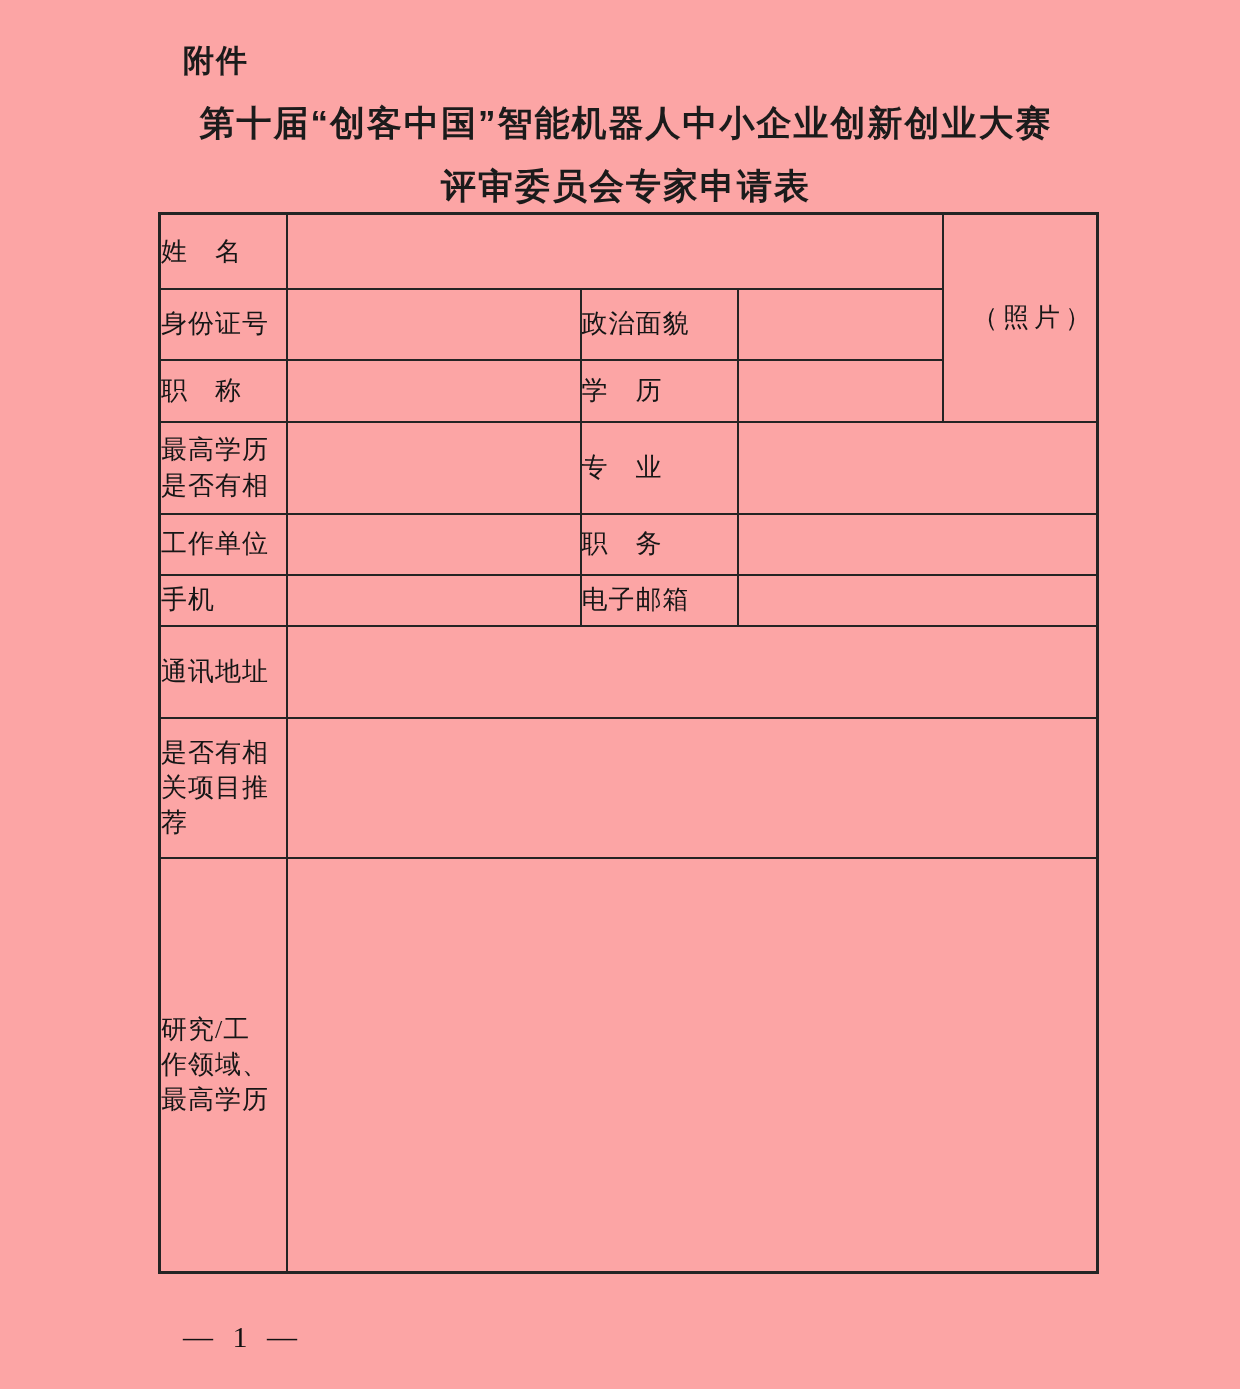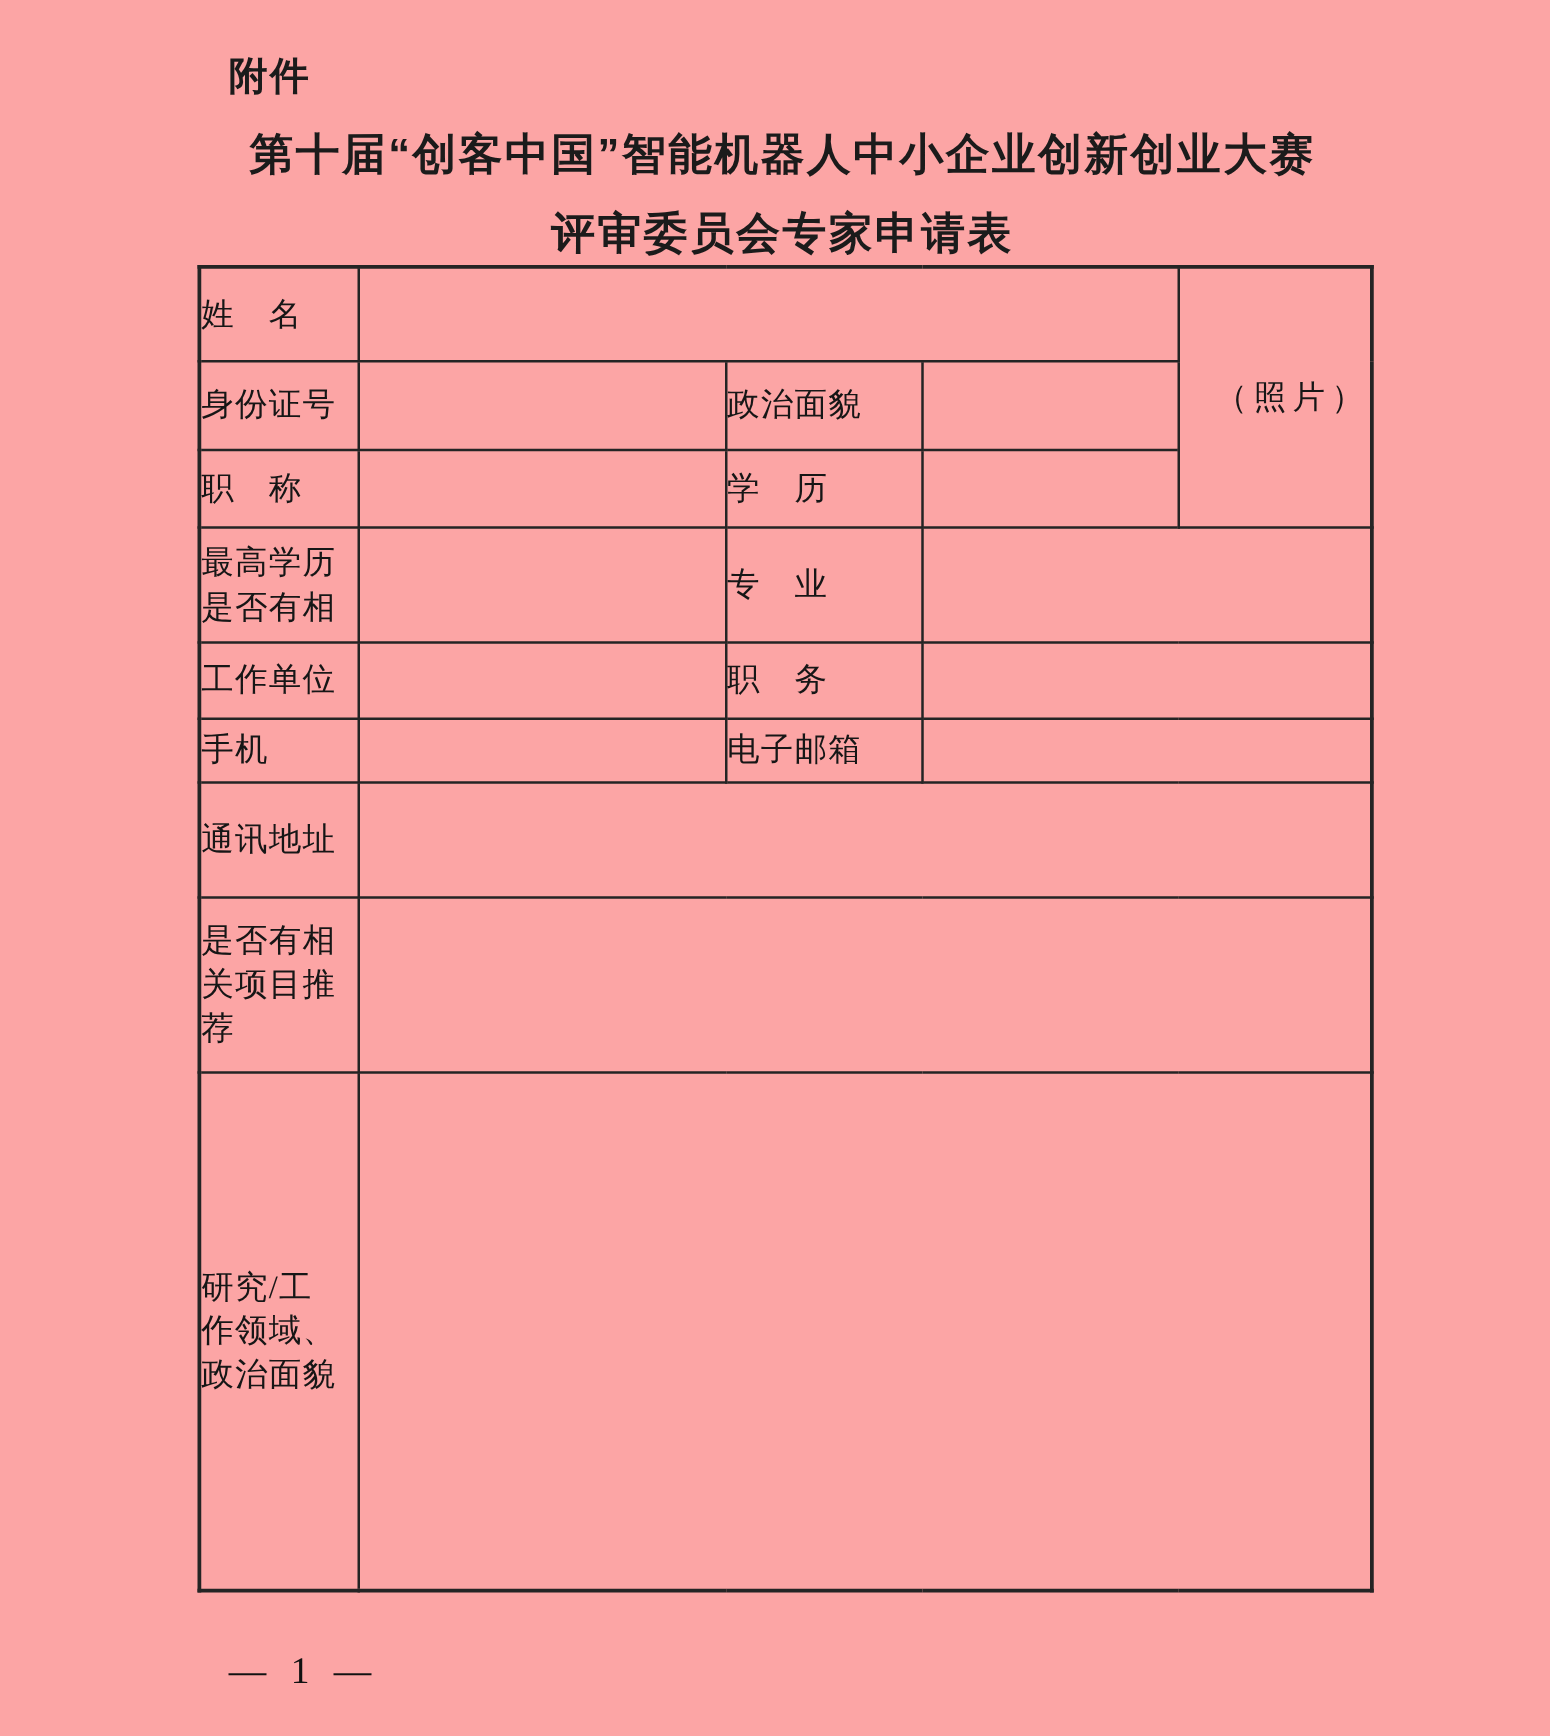--- a/index.html
+++ b/index.html
@@ -157,21 +157,21 @@
     <tr class="r8">
       <td class="lbl">是否有相
 关项目推
 荐</td>
       <td class="val" colspan="4"></td>
     </tr>
 
     <tr class="r9">
       <td class="lbl">研究/工
 作领域、
-政治面貌</td>
+最高学历</td>
       <td class="val" colspan="4"></td>
     </tr>
   </tbody>
     </table>
 
   <div class="page-number">— 1 —</div>
 
 </div>
 
 </body></html>

